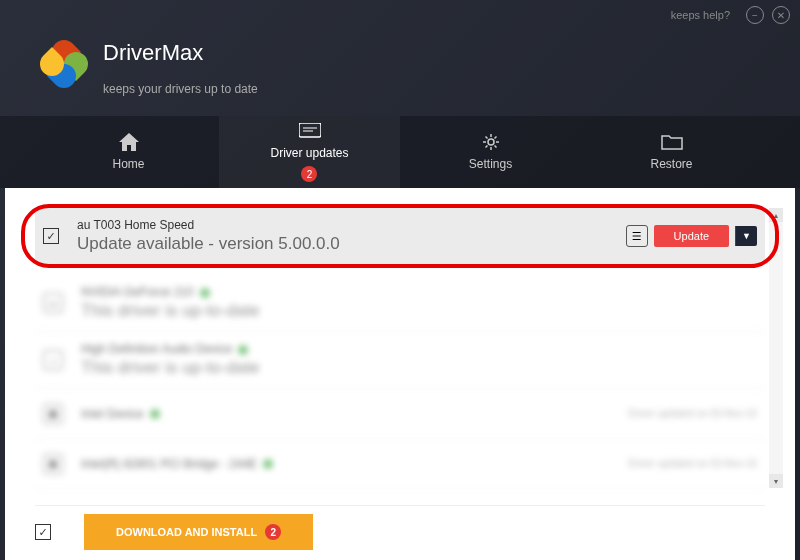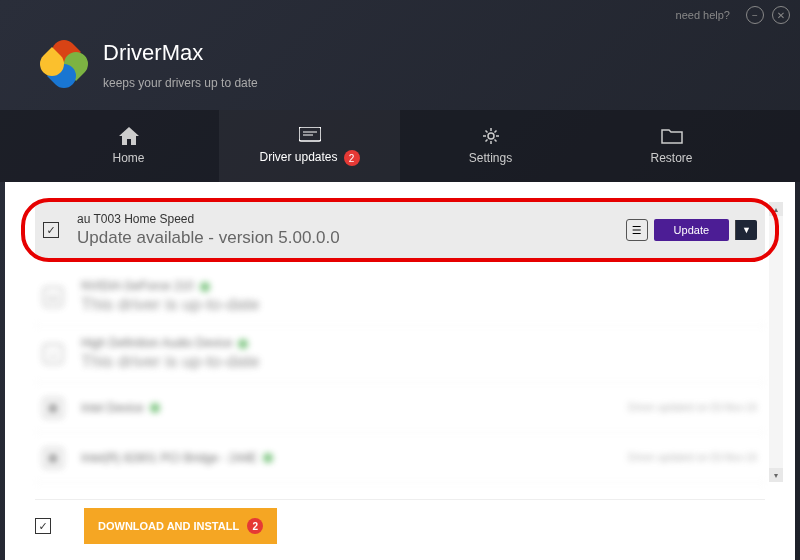--- a/index.html
+++ b/index.html
@@ -8,55 +8,55 @@
 .help-link { color: #888; font-size: 11px; cursor: pointer; margin-right: 8px; }
 .title-btn { width: 18px; height: 18px; border: 1px solid #888; border-radius: 50%; display: flex; align-items: center; justify-content: center; color: #888; font-size: 10px; cursor: pointer; }
 .header { display: flex; padding: 10px 40px 20px; }
 .logo-img { width: 48px; height: 48px; margin-right: 15px; position: relative; }
 .logo-segment { position: absolute; width: 24px; height: 24px; border-radius: 50% 0 50% 50%; }
 .logo-segment.r { background:#d84315; top:0; left:12px; transform:rotate(45deg); }
 .logo-segment.g { background:#7cb342; top:12px; left:24px; transform:rotate(135deg); }
 .logo-segment.b { background:#1976d2; top:24px; left:12px; transform:rotate(225deg); }
 .logo-segment.y { background:#fbc02d; top:12px; left:0; transform:rotate(315deg); }
 .title-block h1 { color: #fff; font-size: 22px; font-weight: normal; }
-.title-block p { color: #aaa; font-size: 12px; margin-top: 10px; }
+.title-block p { color: #aaa; font-size: 12px; margin-top: 16px; }
 .nav { display: flex; background: rgba(20,22,28,0.6); height: 72px; padding: 0 38px; }
 .nav-item { flex: 1; display: flex; flex-direction: column; align-items: center; justify-content: center; color: #ccc; font-size: 12px; cursor: pointer; gap: 6px; position: relative; }
 .nav-item.active { background: rgba(255,255,255,0.05); color: #fff; }
 .nav-icon { width: 22px; height: 18px; display: flex; align-items: center; justify-content: center; }
-.nav-label-row { display: flex; gap: 6px; }
+.nav-label-row { display: flex; align-items: center; gap: 6px; flex-direction: column; }
 .badge { background: #e53935; color: #fff; border-radius: 50%; width: 16px; height: 16px; font-size: 10px; display: flex; align-items: center; justify-content: center; }
 .content { background: #fff; margin: 0 5px; height: 380px; position: relative; padding: 10px; }
 .driver-list { padding: 10px 20px 0; height: 290px; position: relative; }
 .highlight-box { position: absolute; top: 6px; left: 6px; right: 6px; height: 64px; border: 4px solid #e60000; border-radius: 28px; pointer-events: none; z-index: 5; }
 .driver-row { display: flex; align-items: center; padding: 10px 8px; border-bottom: 1px solid #eee; min-height: 50px; }
 .driver-row.first { background: #ebebeb; margin-bottom: 10px; }
 .driver-row.blurred { filter: blur(3px); opacity: 0.7; }
 .checkbox { width: 16px; height: 16px; border: 1.5px solid #333; margin-right: 18px; cursor: pointer; display: flex; align-items: center; justify-content: center; font-size: 11px; color: #333; }
 .dev-icon { width: 20px; height: 20px; border: 1.5px solid #666; border-radius: 3px; margin-right: 18px; display: flex; align-items: center; justify-content: center; font-size: 10px; }
 .driver-info { flex: 1; }
 .driver-name { font-size: 12px; color: #333; }
 .driver-status { font-size: 17px; color: #666; margin-top: 2px; }
 .status-dot { display: inline-block; width: 10px; height: 10px; background: #4caf50; border-radius: 50%; margin-left: 6px; vertical-align: middle; }
 .update-controls { display: flex; align-items: center; gap: 6px; }
 .info-icon { width: 22px; height: 22px; border: 1px solid #555; border-radius: 3px; display: flex; align-items: center; justify-content: center; font-size: 11px; cursor: pointer; }
-.update-btn { background: #4c1d95; color: #fff; border: none; padding: 5px 20px; font-size: 11px; cursor: pointer; border-radius: 2px; }
+.update-btn { background: #ef4444; color: #fff; border: none; padding: 5px 20px; font-size: 11px; cursor: pointer; border-radius: 2px; }
 .update-dd { background: #1e2636; color: #fff; border: none; padding: 5px 6px; font-size: 9px; cursor: pointer; border-left: 1px solid #444; border-radius: 0 2px 2px 0; }
 .date-text { font-size: 10px; color: #999; }
 .scrollbar { position: absolute; right: 2px; top: 10px; width: 14px; height: 280px; background: #f5f5f5; }
 .scroll-up, .scroll-down { width: 14px; height: 14px; background: #e8e8e8; display: flex; align-items: center; justify-content: center; font-size: 8px; color: #666; cursor: pointer; }
 .scroll-down { position: absolute; bottom: 0; }
 .bottom-bar { position: absolute; bottom: 10px; left: 30px; right: 30px; display: flex; align-items: center; padding: 8px 0; border-top: 1px solid #eee; }
-.dl-btn { background: #f5a623; color: #fff; border: none; padding: 10px 14px; font-size: 11px; font-weight: bold; cursor: pointer; display: flex; align-items: center; gap: 8px; margin-left: 15px; }
+.dl-btn { background: #f5a623; color: #fff; border: none; padding: 10px 32px; font-size: 11px; font-weight: bold; cursor: pointer; display: flex; align-items: center; gap: 8px; margin-left: 15px; }
 </style>
 </head>
 <body>
 
 <div class="titlebar">
-  <span class="help-link">need help?</span>
+  <span class="help-link">keeps help?</span>
   <div class="title-btn">−</div>
   <div class="title-btn">✕</div>
 </div>
 
 <div class="header">
   <div class="logo-img">
     <div class="logo-segment r"></div>
       <div class="logo-segment g"></div>
     <div class="logo-segment b"></div>
       <div class="logo-segment y"></div>

